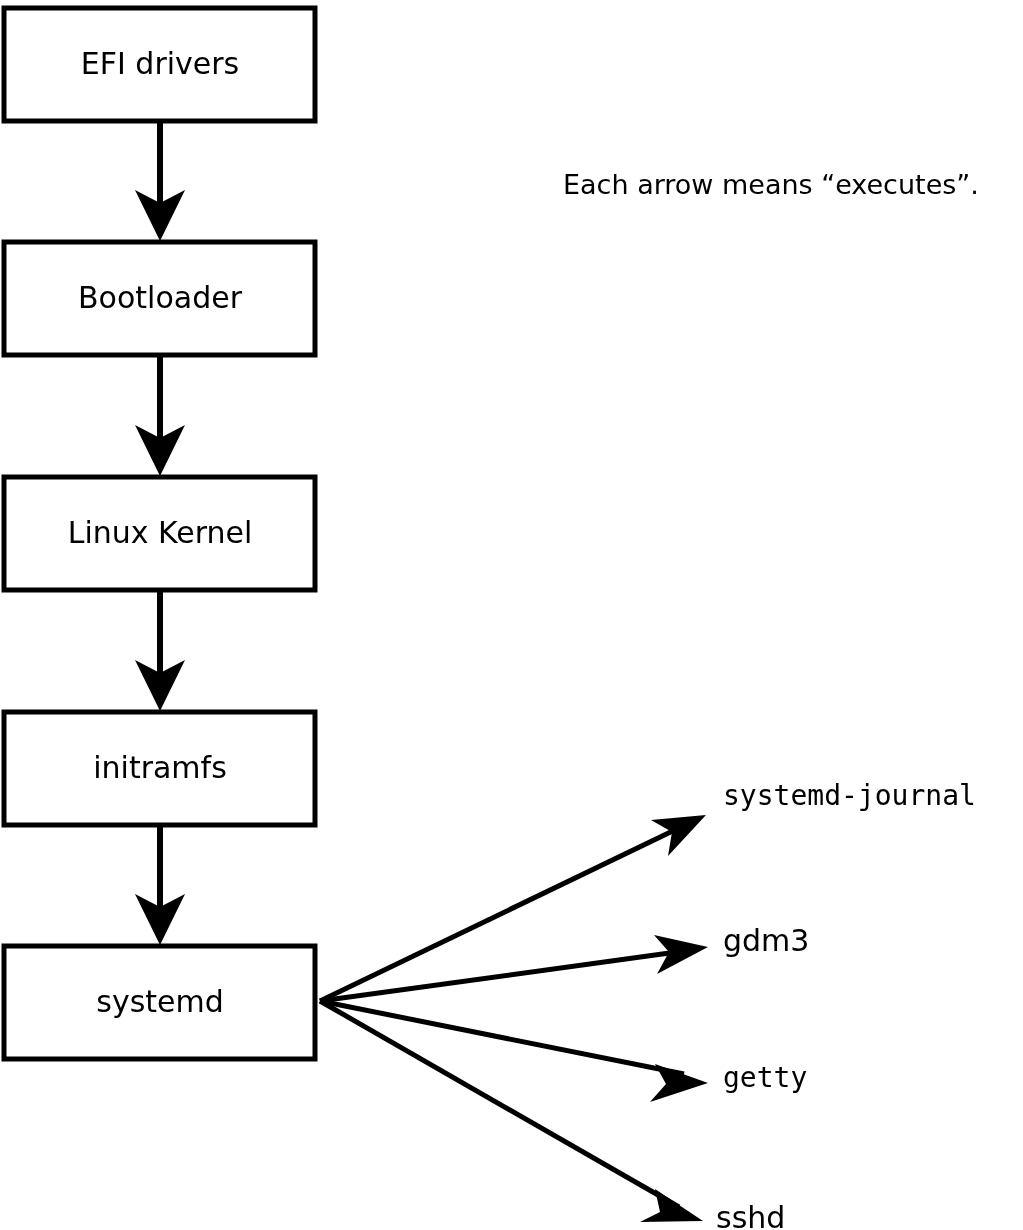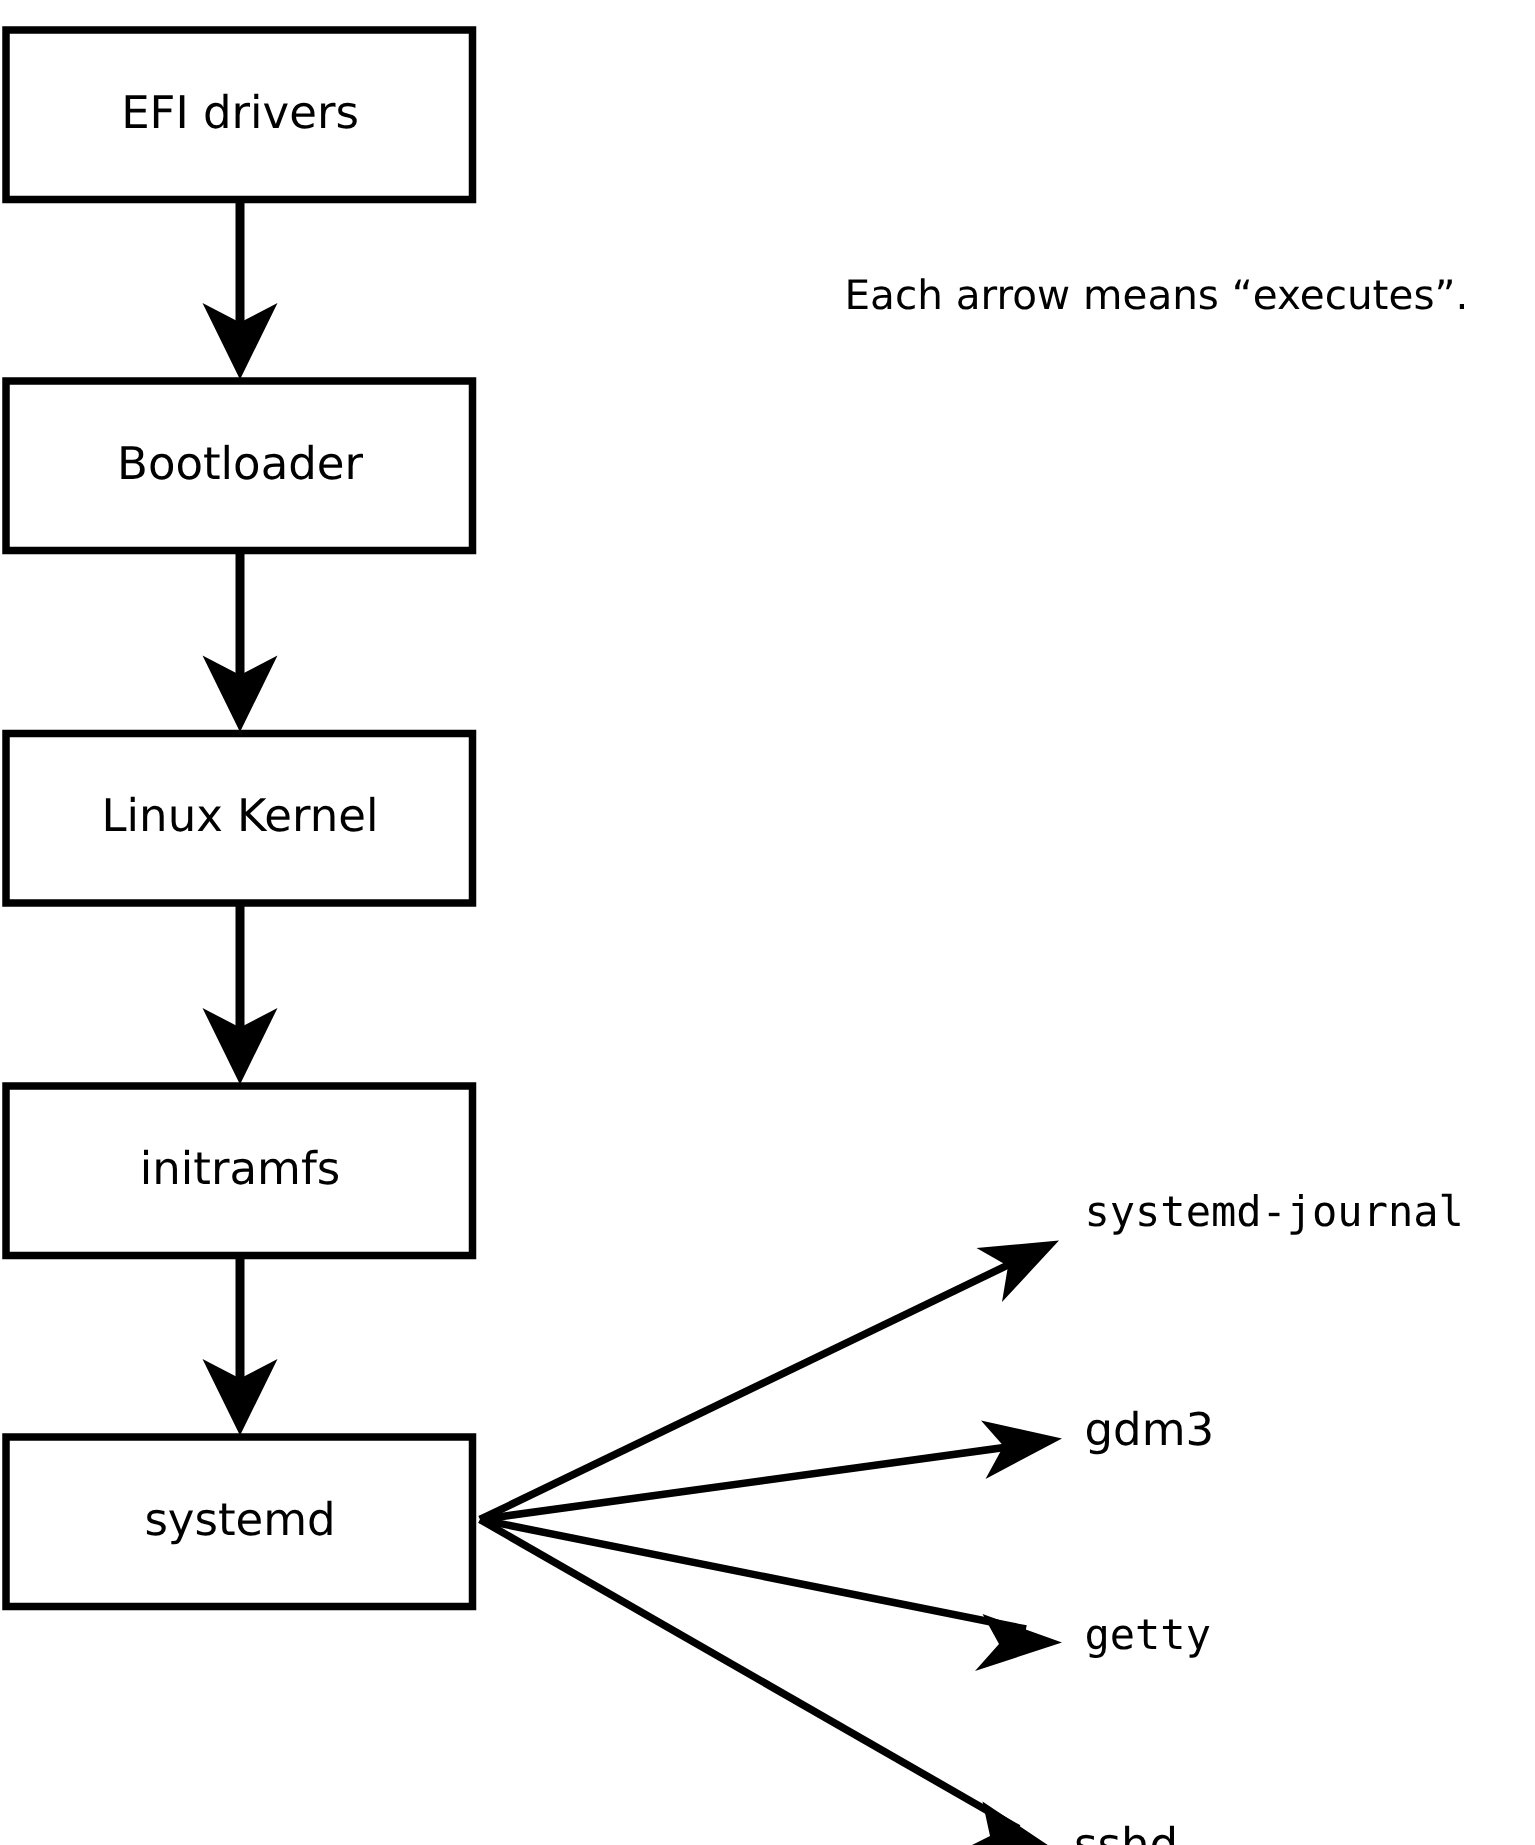--- a/index.html
+++ b/index.html
@@ -10,21 +10,21 @@
   body {
     width: 1023px;
     height: 1230px;
     position: relative;
     overflow: hidden;
     font-family: "DejaVu Sans", sans-serif;
   }
   #diagram-root {
     position: absolute;
     left: 0;
-    top: 16px;
+    top: 4px;
     width: 1023px;
     height: 1028px;
   }
   svg.canvas {
     position: absolute;
     left: 0;
     top: 0;
     width: 1023px;
     height: 1230px;
     display: block;

